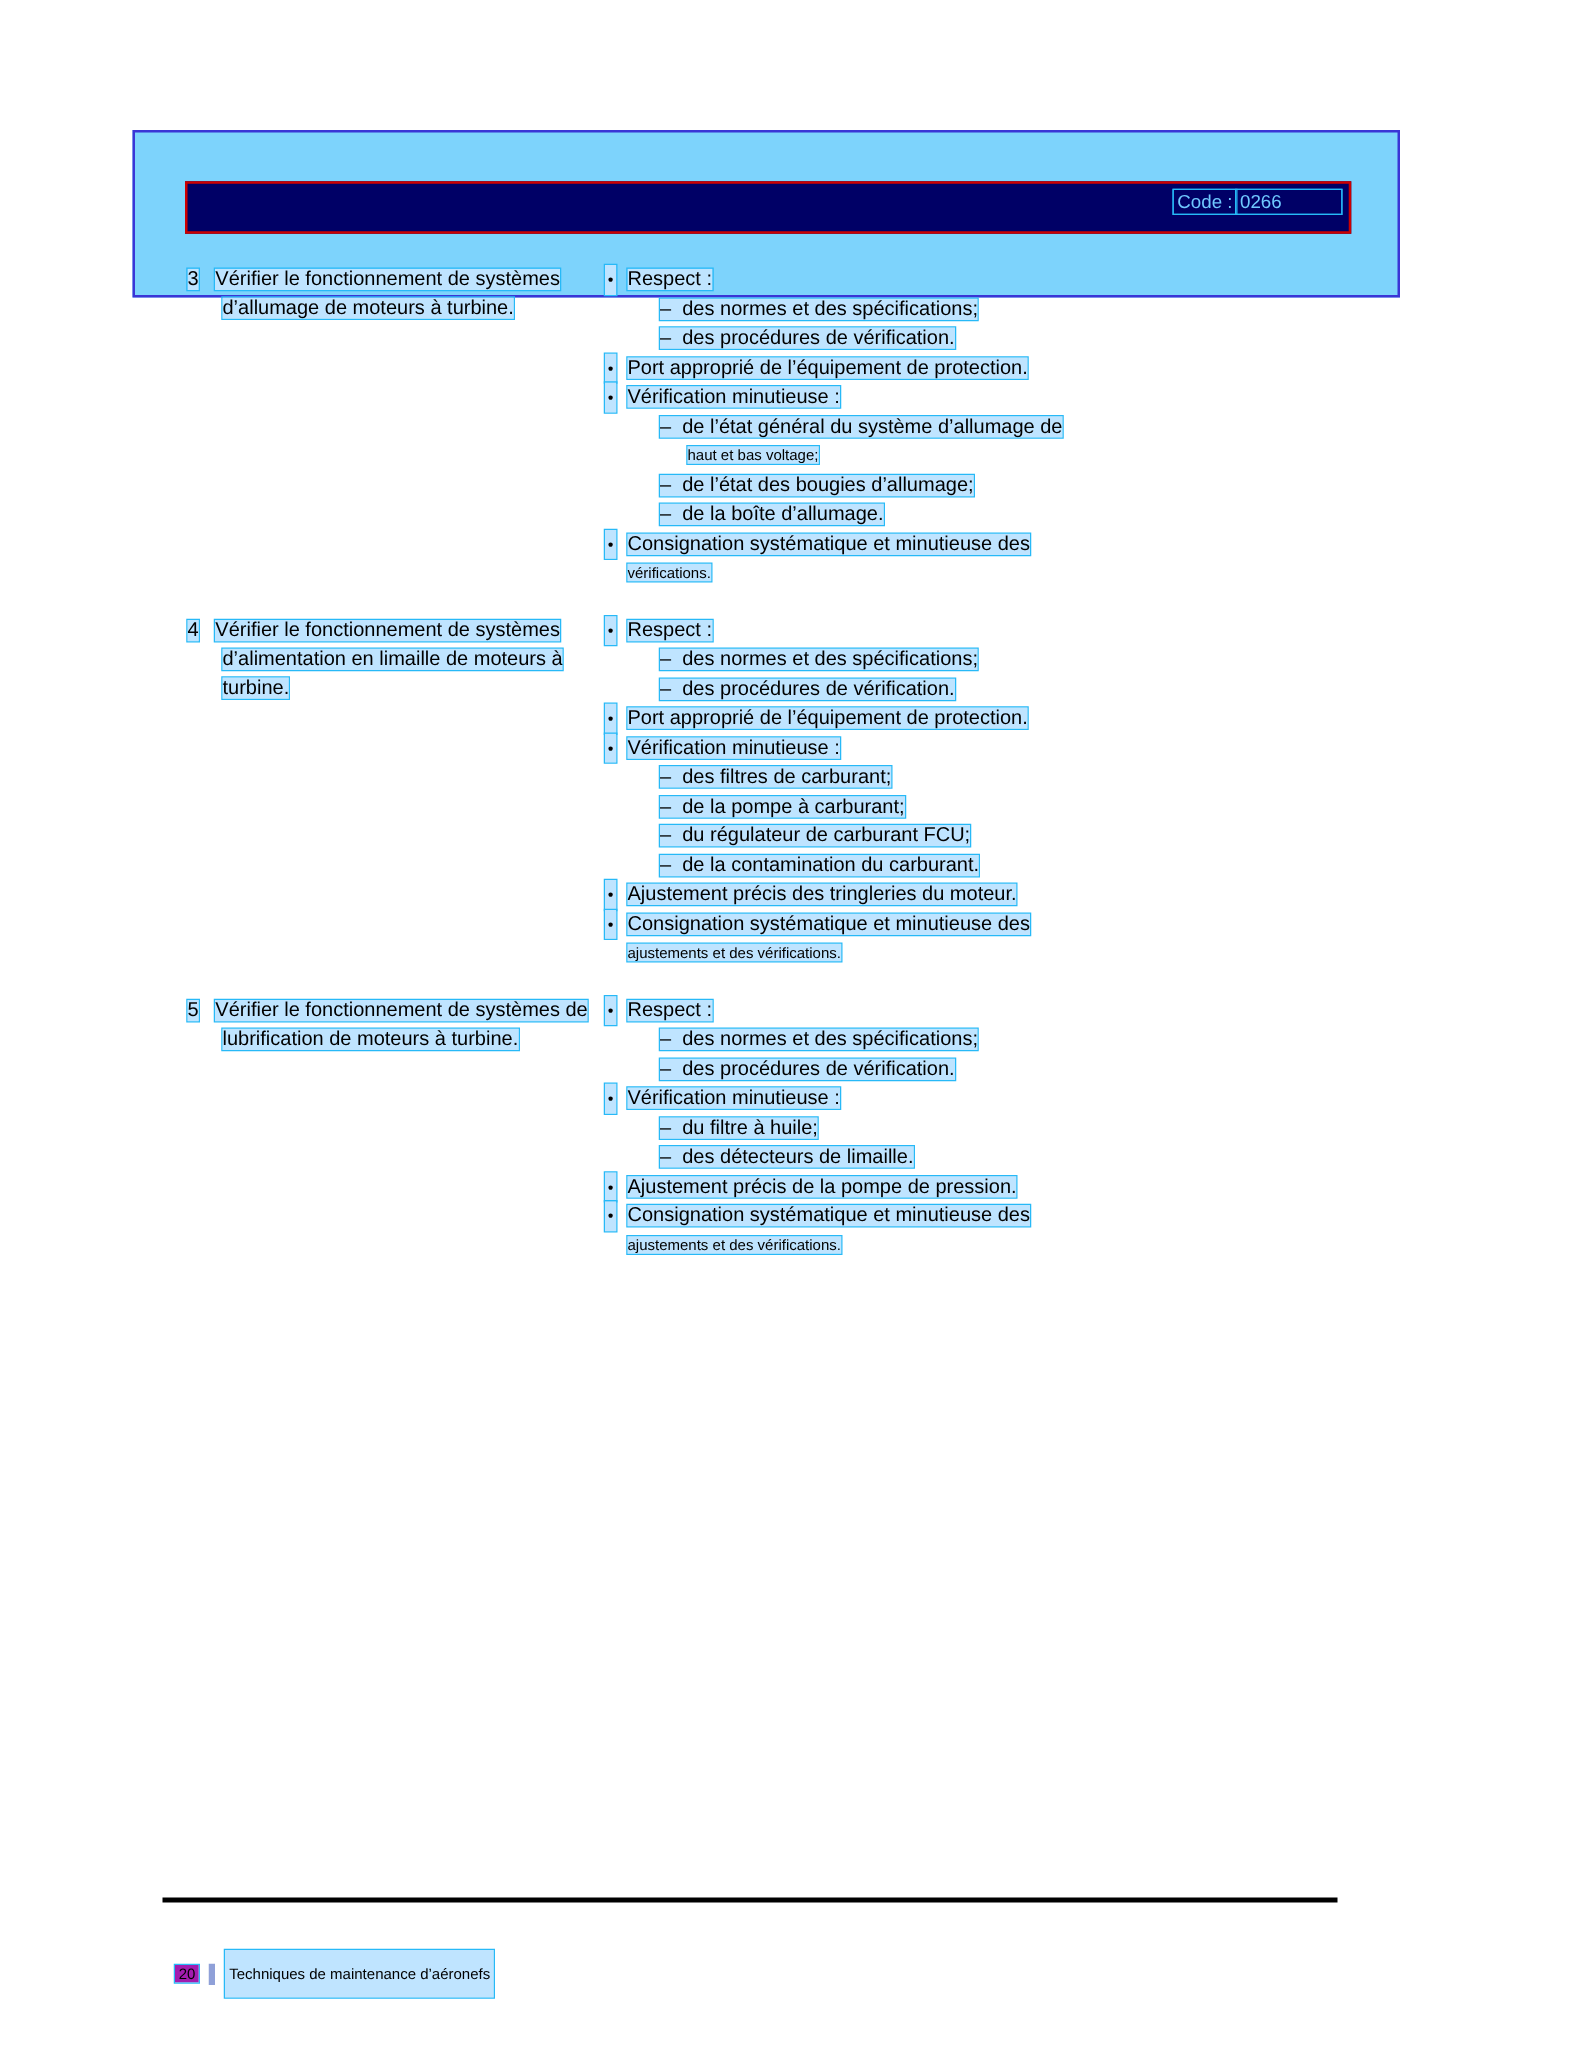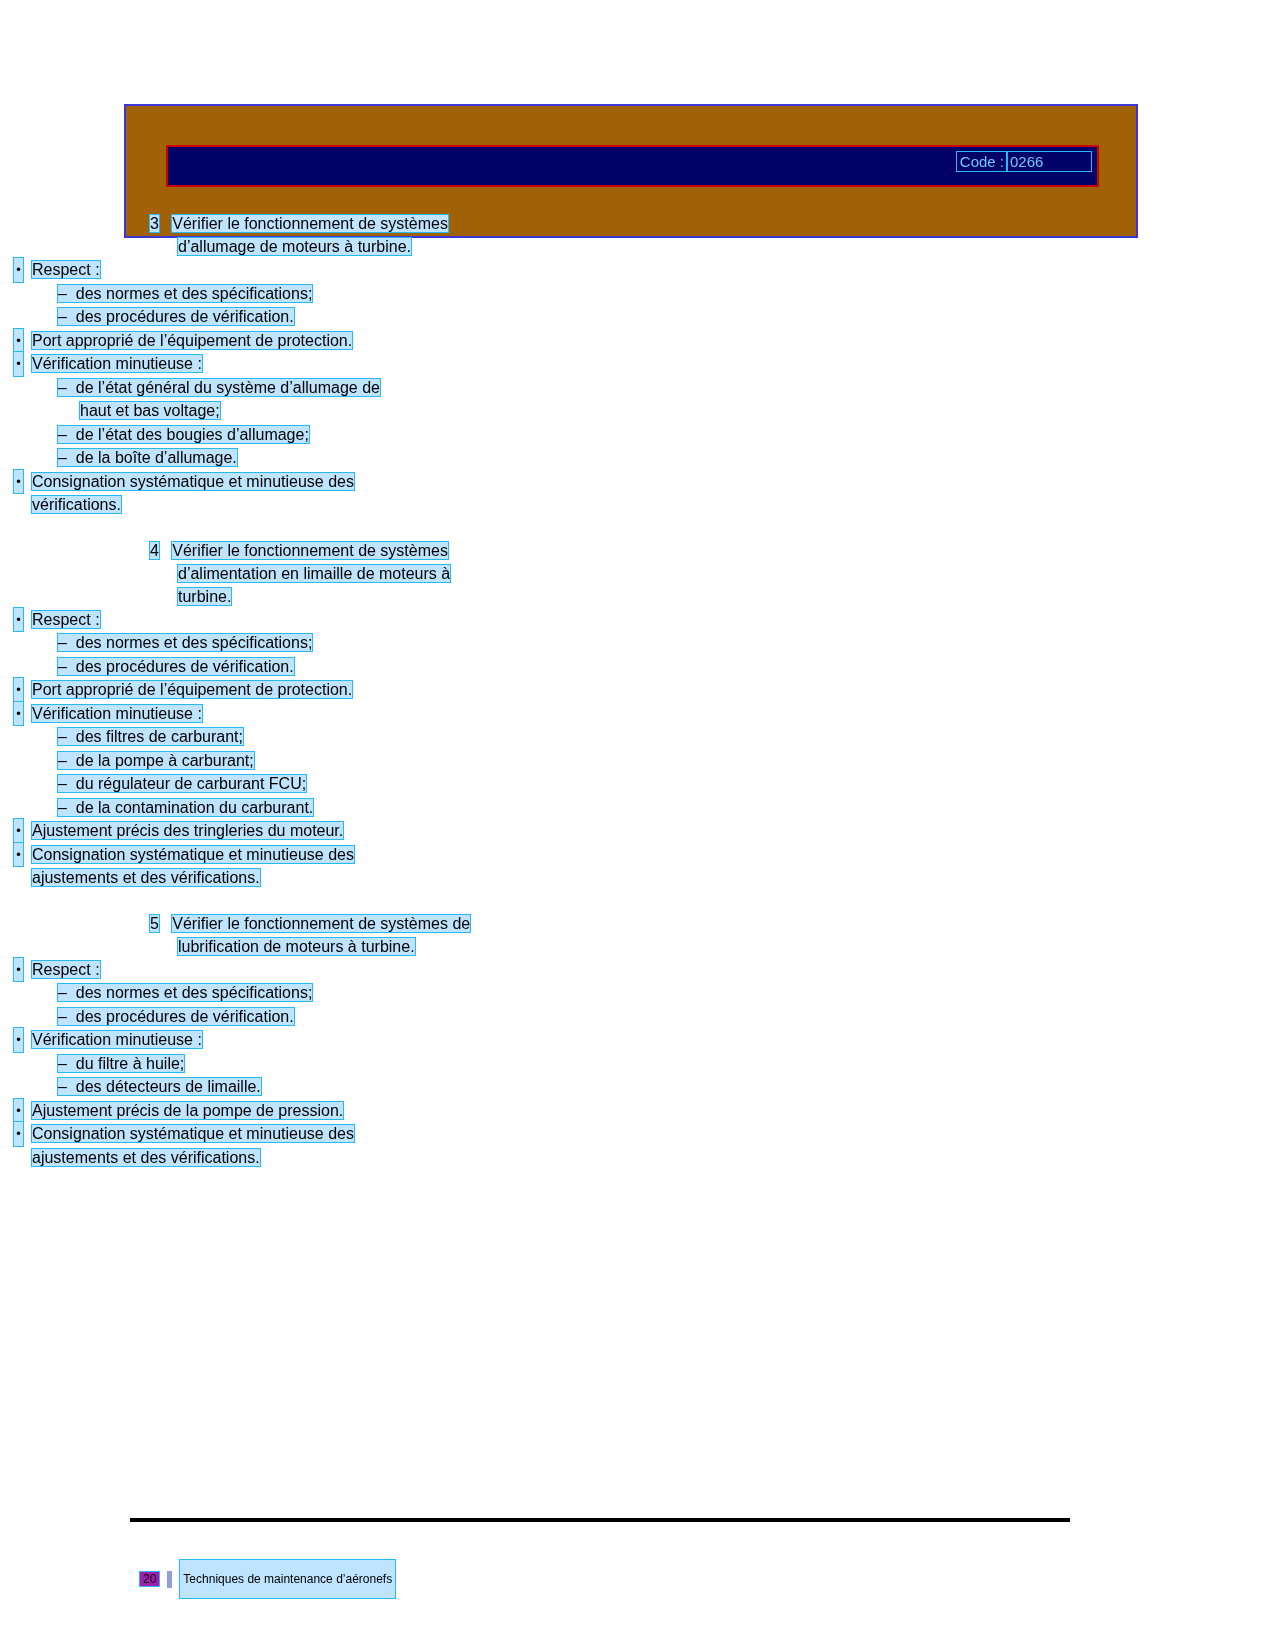--- a/index.html
+++ b/index.html
@@ -12,25 +12,25 @@
     height: 1651px;
     position: relative;
     font-family: "Liberation Sans", sans-serif;
     color: #000000;
     overflow: hidden;
   }
 
   
   .header-band {
     position: absolute;
-    left: 124px;
+    left: 106px;
     top: 104px;
     width: 1014px;
     height: 134px;
-    background: #a16207;
+    background: #7dd3fc;
     border: 2px solid #3a35d6;
     box-sizing: border-box;
   }
   .header-inner {
     position: absolute;
     left: 40px;
     top: 39px;
     width: 933px;
     height: 42px;
     background: #000066;
@@ -69,21 +69,20 @@
     top: 212px;
     width: 1275px;
   }
   .comp-block {
     position: relative;
     margin-bottom: 22px;
   }
   .row {
     display: flex;
     align-items: flex-start;
-    flex-direction: column;
   }
   .left-col {
     width: 470px;
     padding-left: 150px;
     box-sizing: border-box;
   }
   .right-col {
     width: 640px;
     padding-left: 10px;
     box-sizing: border-box;
@@ -123,21 +122,21 @@
     text-align: center;
   }
   .dash-line {
     position: relative;
     font-size: 16px;
     line-height: 23.5px;
     padding-left: 48px;
     white-space: nowrap;
   }
   .cont-line {
-    font-size: 16px;
+    font-size: 12px;
     line-height: 23.5px;
     padding-left: 22px;
     white-space: nowrap;
   }
   .cont-line.deep {
     padding-left: 70px;
   }
 
   
   .footer-rule {

